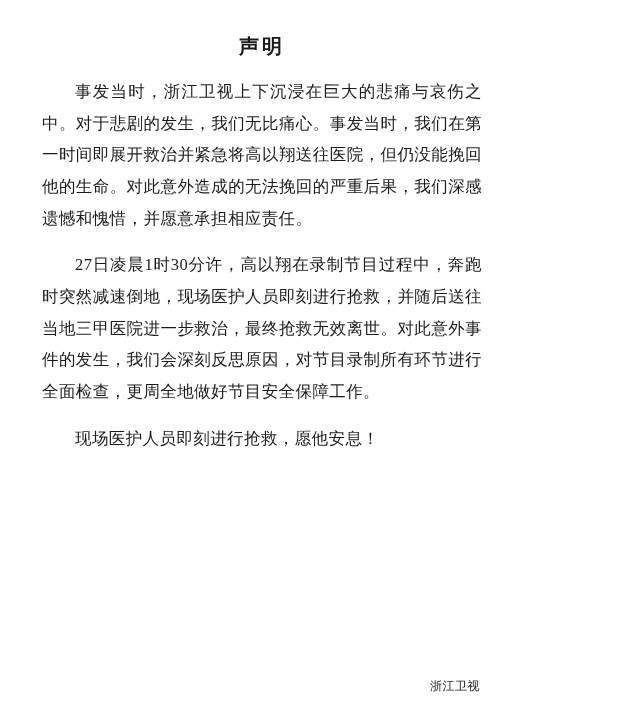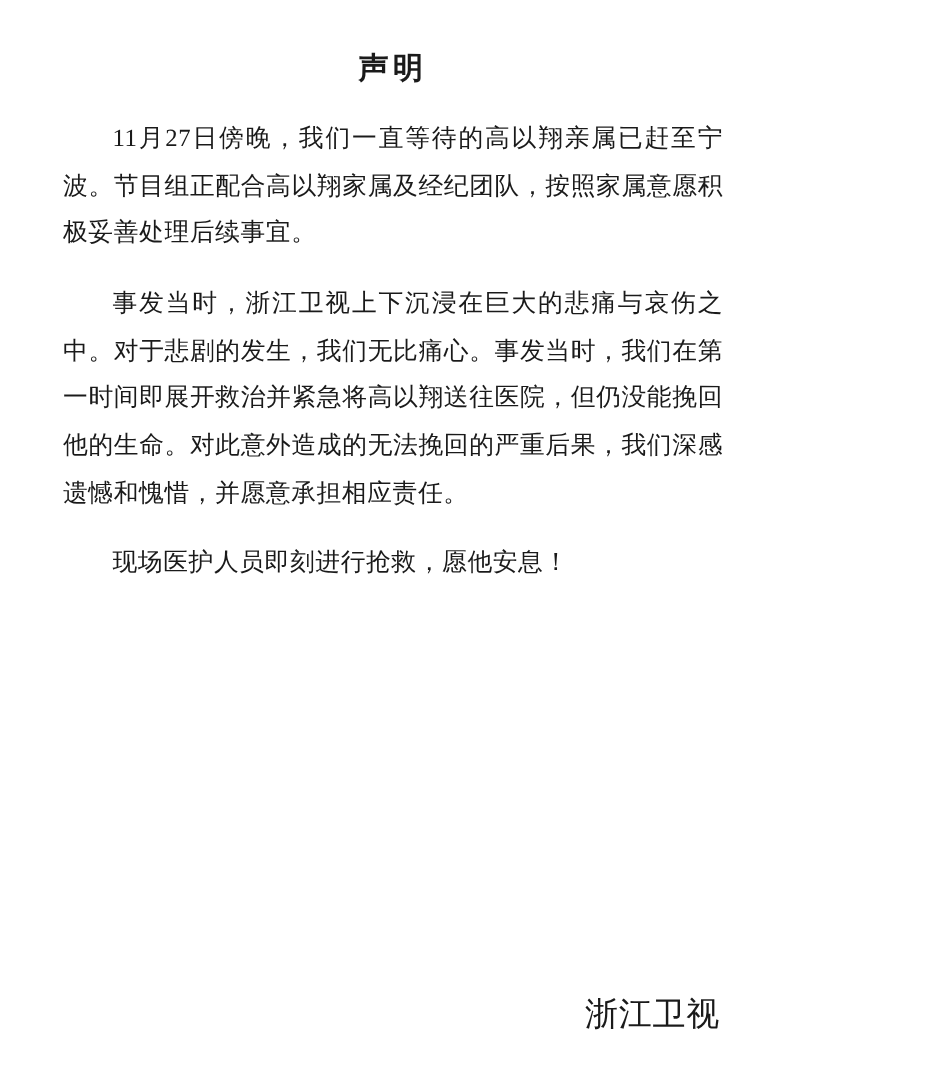--- a/index.html
+++ b/index.html
@@ -40,36 +40,36 @@
     letter-spacing: 0.4px;
   }
   .para:last-of-type {
     margin-bottom: 0;
   }
   .signature {
     position: absolute;
     right: 44px;
     bottom: 26px;
     text-align: right;
-    font-size: 22px;
+    font-size: 12px;
     line-height: 1.95;
     letter-spacing: 0.5px;
   }
   .signature div {
     white-space: nowrap;
   }
 </style>
 </head>
 <body>
 
 <div class="page">
 
   <div class="doc-title">声明</div>
 
-  <p class="para">11月27日傍晚，我们一直等待的高以翔亲属已赶至宁波。节目组正配合高以翔家属及经纪团队，按照家属意愿积极妥善处理后续事宜。</p>
   <p class="para">事发当时，浙江卫视上下沉浸在巨大的悲痛与哀伤之中。对于悲剧的发生，我们无比痛心。事发当时，我们在第一时间即展开救治并紧急将高以翔送往医院，但仍没能挽回他的生命。对此意外造成的无法挽回的严重后果，我们深感遗憾和愧惜，并愿意承担相应责任。</p>
+  <p class="para">27日凌晨1时30分许，高以翔在录制节目过程中，奔跑时突然减速倒地，现场医护人员即刻进行抢救，并随后送往当地三甲医院进一步救治，最终抢救无效离世。对此意外事件的发生，我们会深刻反思原因，对节目录制所有环节进行全面检查，更周全地做好节目安全保障工作。</p>
   <p class="para">现场医护人员即刻进行抢救，愿他安息！</p>
 
   <div class="signature">
     <div>浙江卫视</div>
   </div>
 
 </div>
 
 </body></html>

